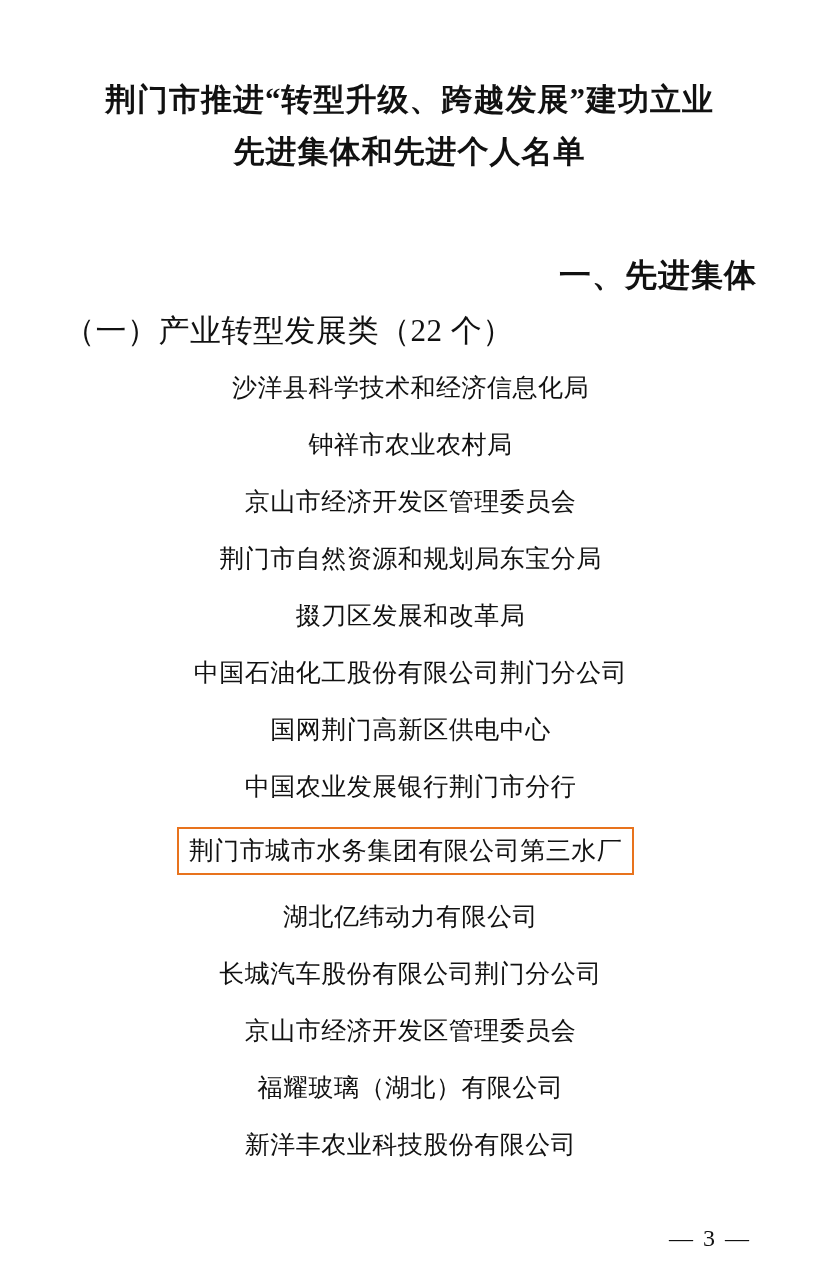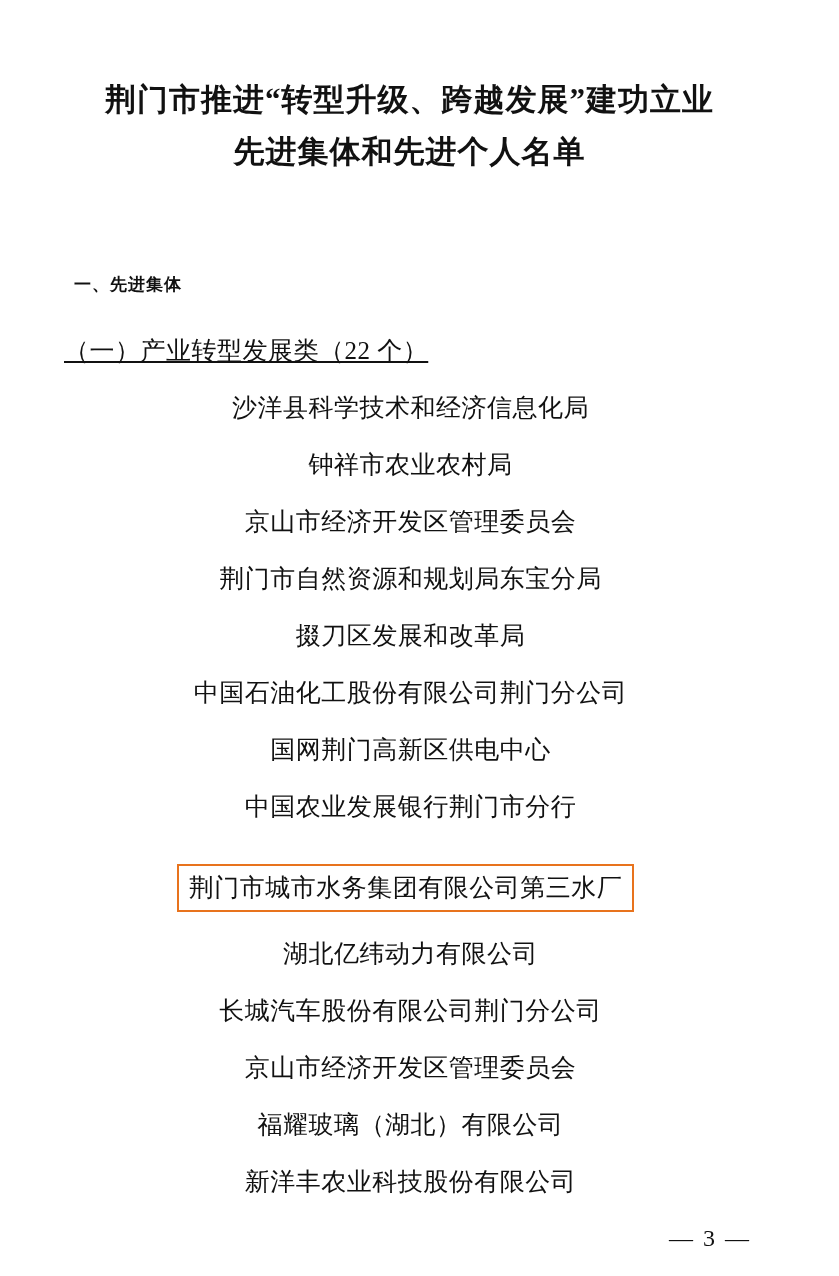--- a/index.html
+++ b/index.html
@@ -30,34 +30,34 @@
     letter-spacing: 1px;
     margin: 0;
     padding-top: 14px;
   }
   .doc-title .line {
     display: block;
     white-space: nowrap;
   }
   .section-heading {
     font-weight: bold;
-    font-size: 17px;
+    font-size: 32px;
     line-height: 30px;
-    margin: 10px;
+    margin: 0;
     padding-top: 82px;
     padding-left: 2px;
     letter-spacing: 1px;
+    text-align: right;
   }
   .subsection {
-    font-size: 25px;
+    font-size: 31px;
     line-height: 30px;
     padding-top: 26px;
     padding-left: 2px;
     letter-spacing: 0.5px;
-    text-decoration: underline;
   }
   .entry-list {
     list-style: none;
     margin: 0;
     padding: 0;
   }
   .entry {
     font-size: 25px;
     line-height: 30px;
     padding-top: 27px;
@@ -69,21 +69,21 @@
   .entry .entry-text {
     display: inline-block;
   }
   .entry.highlighted {
     padding-top: 22px;
   }
   .entry.highlighted .entry-text {
     border: 2px solid #e8731d;
     padding: 7px 10px 7px 10px;
     margin-left: -10px;
-    margin-top: 20px;
+    margin-top: 3px;
   }
   .page-footer {
     position: absolute;
     right: 62px;
     bottom: 24px;
     font-size: 24px;
     letter-spacing: 2px;
     color: #111;
   }
 </style>

